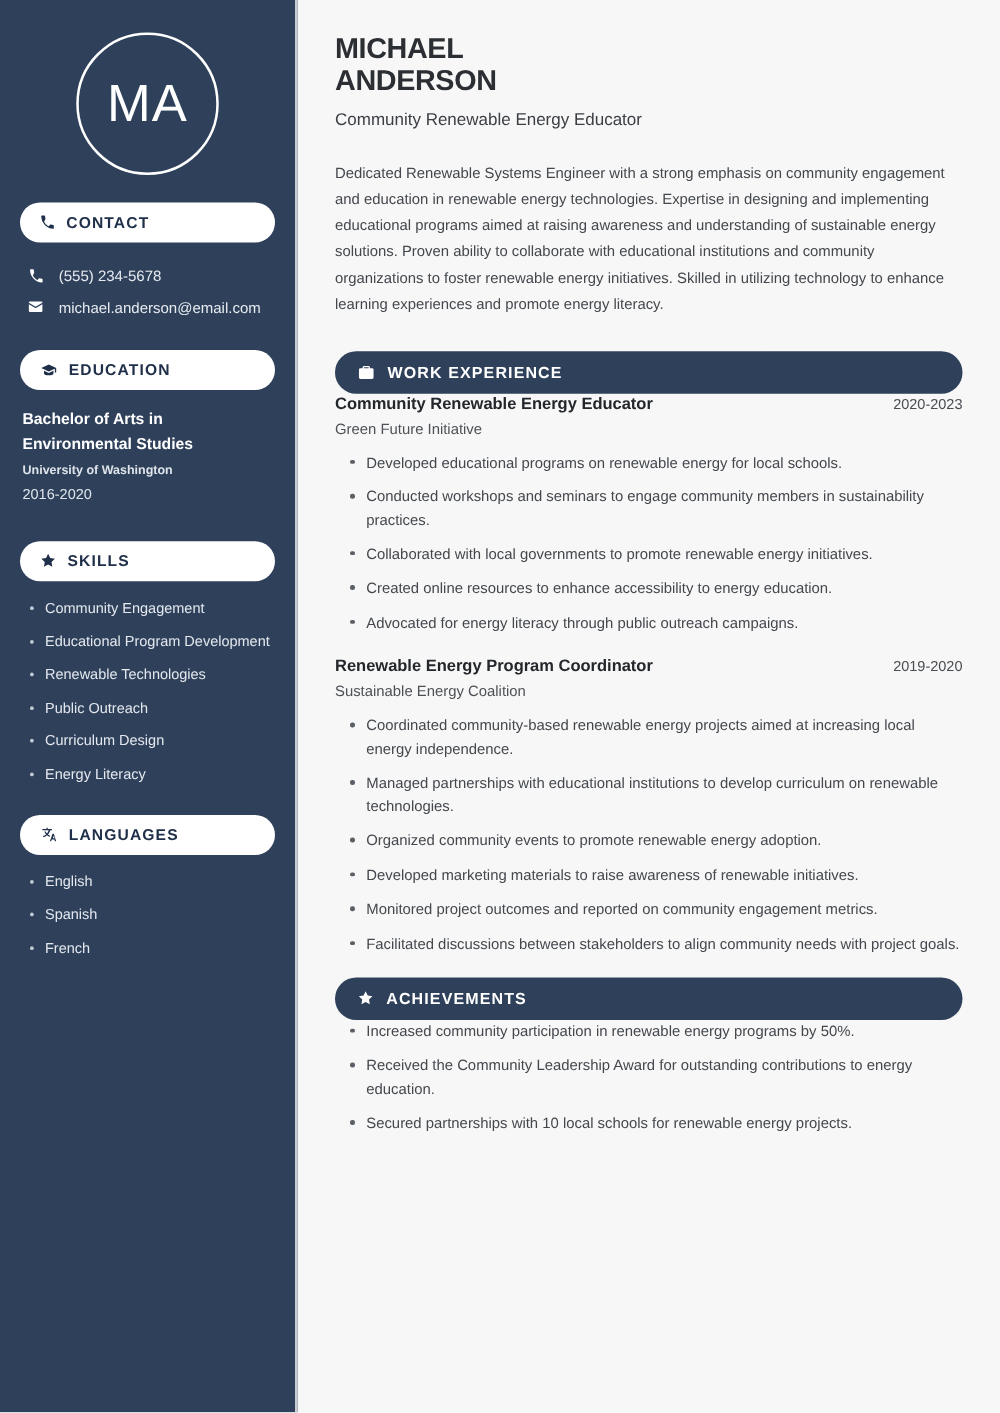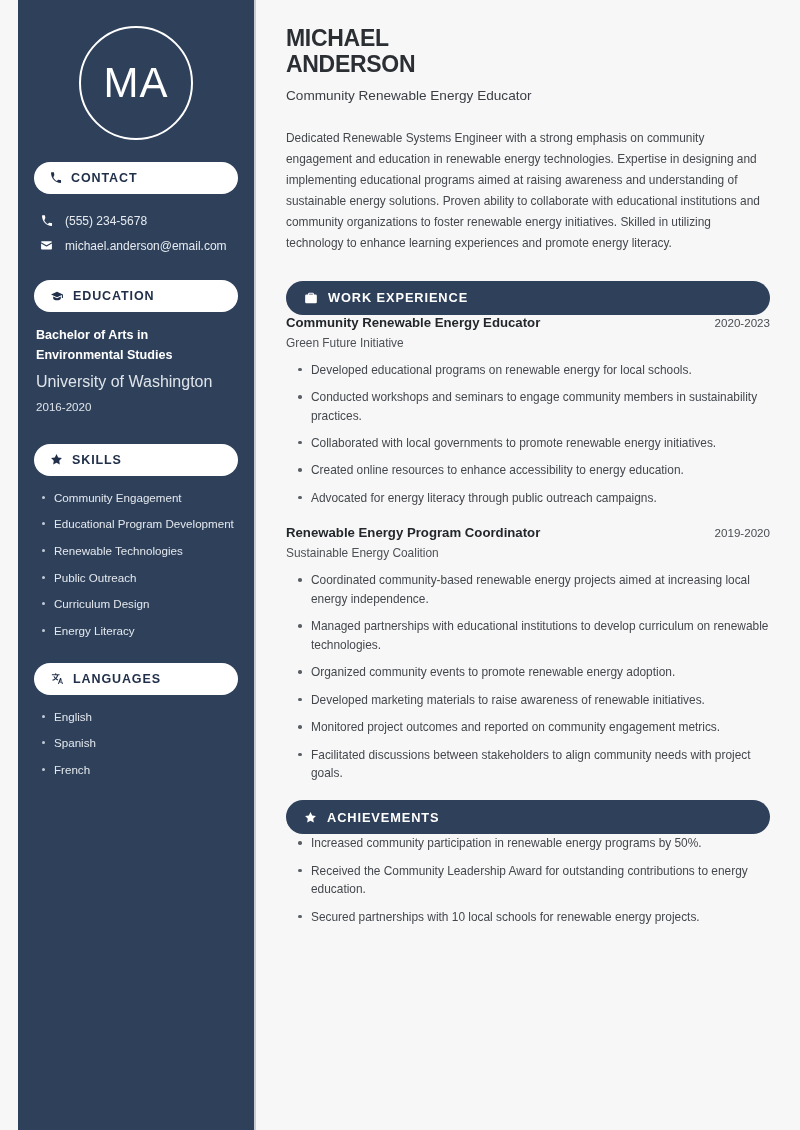--- a/index.html
+++ b/index.html
@@ -23,21 +23,20 @@
 
   
   .sidebar {
     width: 238px;
     flex: 0 0 238px;
     background: #2e405a;
     border-right: 2px solid #c9ccd1;
     padding: 0 16px;
     color: #ffffff;
     position: relative;
-    margin-left: 18px;
   }
 
   .avatar-wrap {
     display: flex;
     justify-content: center;
     padding-top: 26px;
     padding-bottom: 22px;
   }
   .avatar {
     width: 114px;
@@ -89,21 +88,21 @@
   }
 
   .edu-block { padding-left: 2px; margin-bottom: 26px; }
   .edu-degree {
     font-size: 12.6px;
     font-weight: bold;
     line-height: 1.55;
     color: #ffffff;
     margin-bottom: 3px;
   }
-  .edu-school { font-size: 16px; color: #dfe4ea; line-height: 1.8; }
+  .edu-school { font-size: 10px; color: #dfe4ea; line-height: 1.8; font-weight: bold; }
   .edu-years  { font-size: 11.6px; color: #dfe4ea; line-height: 1.8; }
 
   ul.side-list { list-style: none; padding-left: 6px; margin-bottom: 24px; }
   ul.side-list li {
     position: relative;
     padding-left: 14px;
     font-size: 11.6px;
     color: #e4e8ee;
     line-height: 1.35;
     margin-bottom: 11px;

